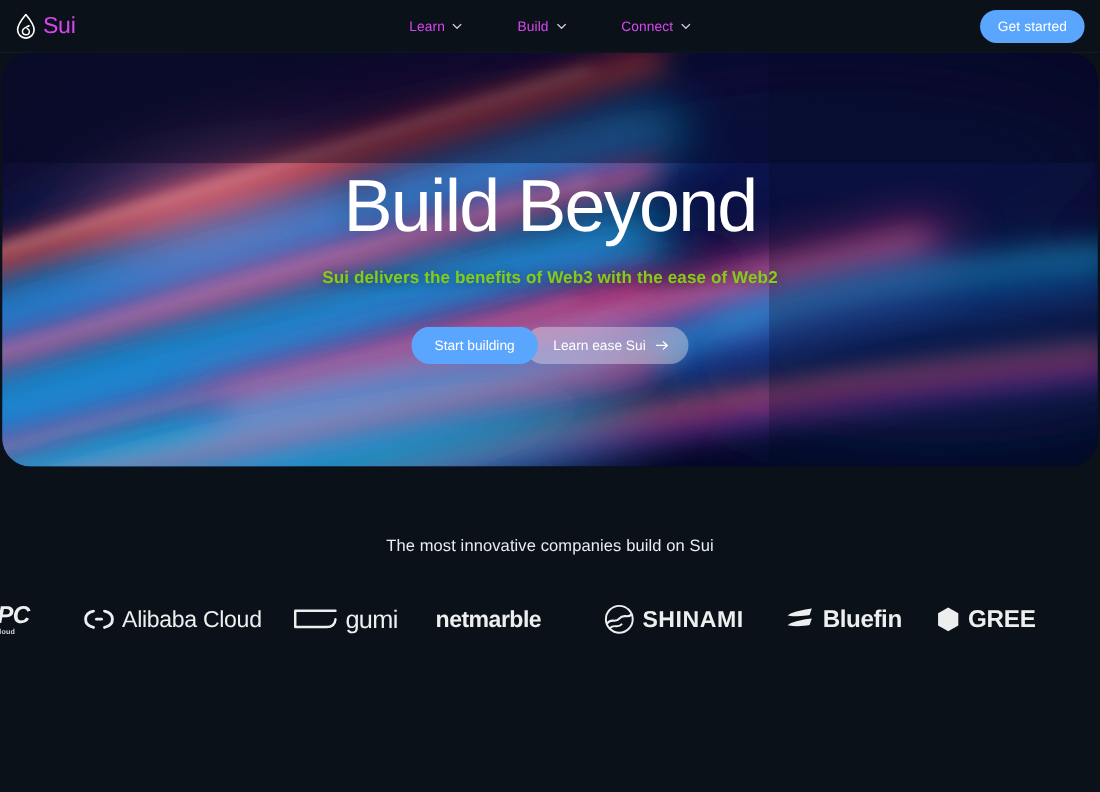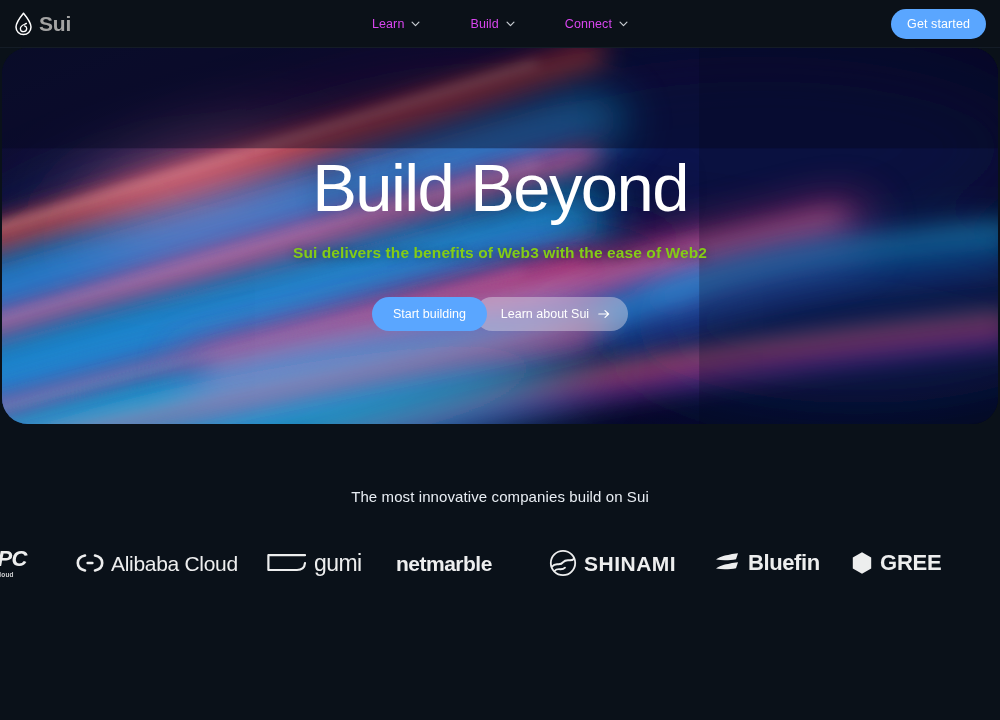--- a/index.html
+++ b/index.html
@@ -36,23 +36,23 @@
     cursor: pointer;
   }
   .brand-logo {
     width: 19px;
     height: 24px;
     display: block;
   }
   .brand-name {
     font-size: 21px;
     letter-spacing: -0.2px;
-    color: #a3a3a3;
+    color: #d946ef;
     line-height: 1;
-    font-weight: 700;
+    font-weight: 400;
   }
 
   .nav-menu {
     position: absolute;
     left: 0; right: 0;
     display: flex;
     justify-content: center;
     gap: 50px;
     pointer-events: none;
   }
@@ -389,21 +389,21 @@
     <rect x="700" width="300" height="450" fill="#04061c" opacity=".25"></rect>
   </svg>
 
   <div class="hero-content">
     <h1 class="hero-title">Build Beyond</h1>
     <p class="hero-sub">Sui delivers the benefits of Web3 with the ease of Web2</p>
 
     <div class="hero-actions">
       <button class="btn-primary">Start building</button>
       <button class="btn-ghost">
-        <span>Learn about Sui</span>
+        <span>Learn ease Sui</span>
         <span>
           <svg class="arrow-ico" viewBox="0 0 12 10">
             <path d="M0.8 5 H10.4 M7 1.6 L10.6 5 L7 8.4" fill="none" stroke="#ffffff" stroke-width="1.2" stroke-linecap="round" stroke-linejoin="round"></path>
           </svg>
         </span>
       </button>
     </div>
   </div>
 </section>
 

